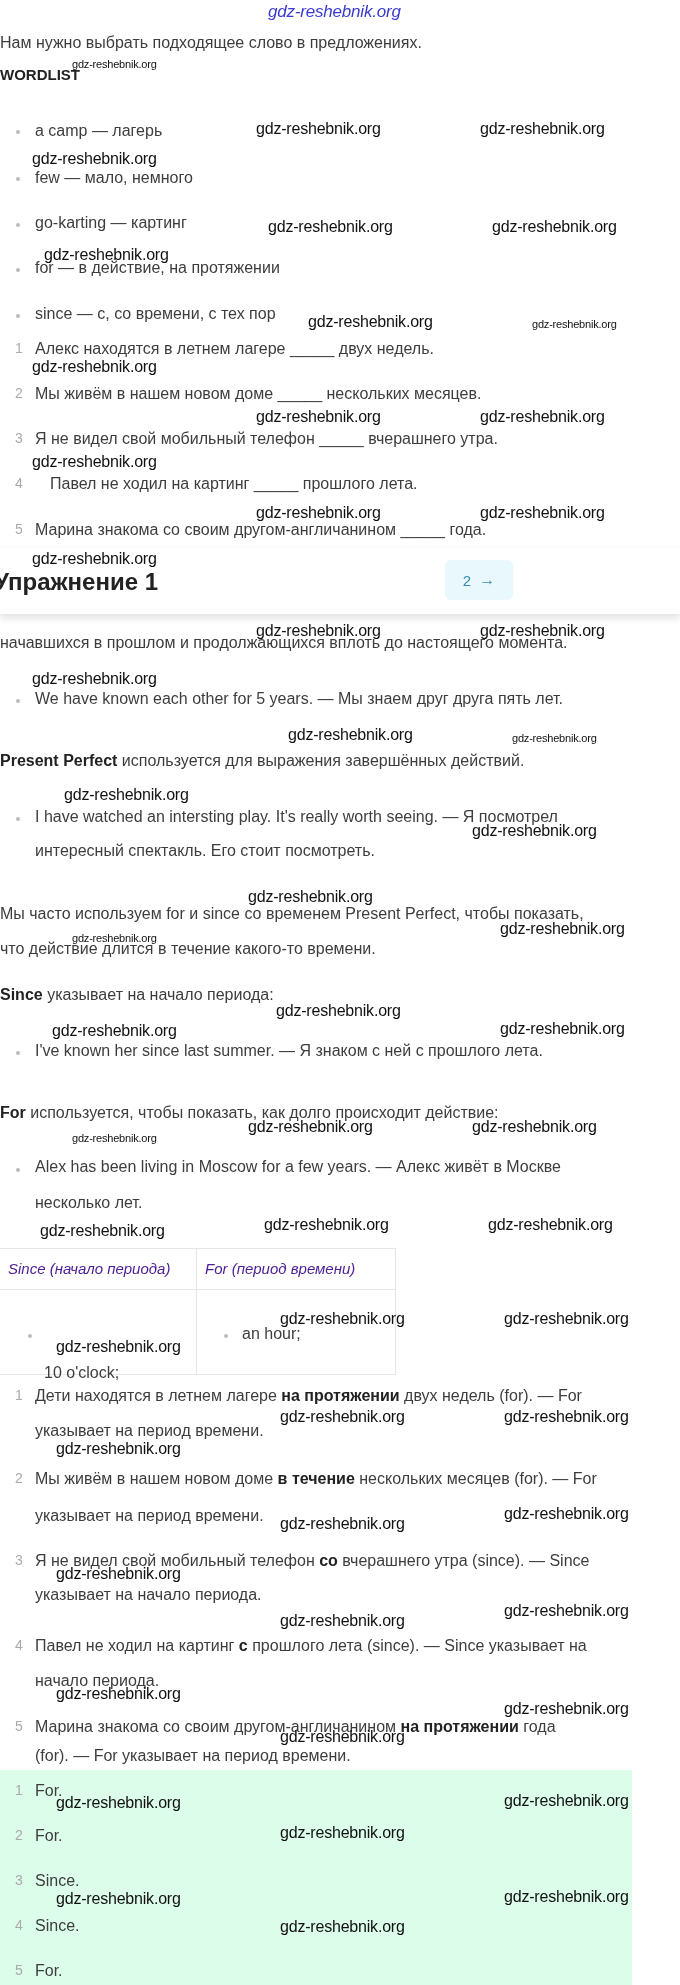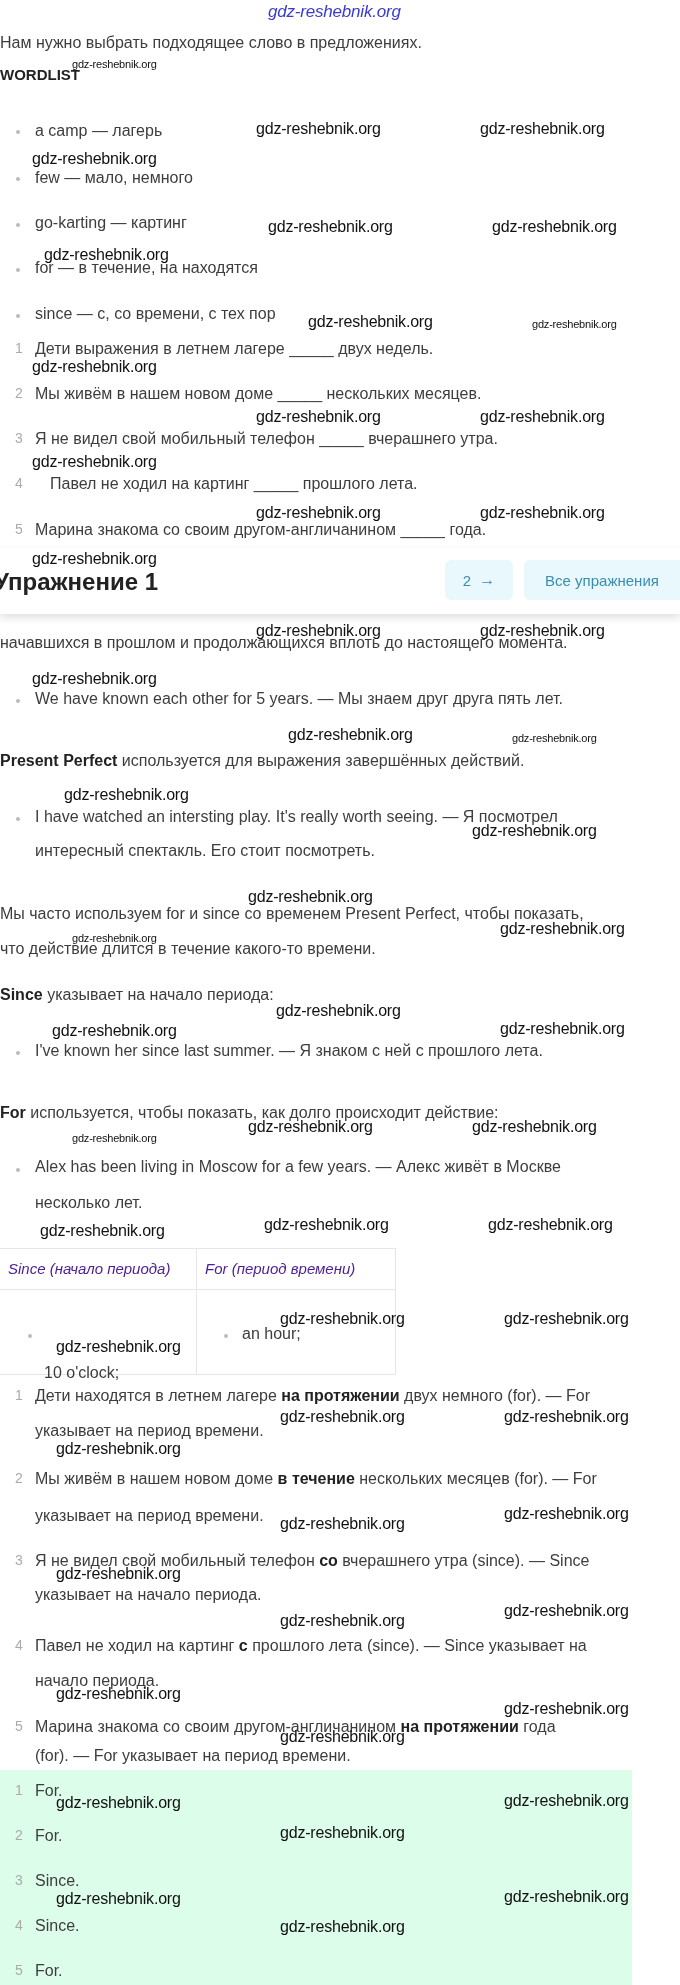--- a/index.html
+++ b/index.html
@@ -31,28 +31,28 @@
 <div class="abs" style="left:0;top:66px;font-weight:bold;font-size:15px;color:#222;">WORDLIST</div>
 
 <div>
   <div class="bullet" style="left:16px;top:130px;"></div>
   <div class="abs txt" style="left:35px;top:120px;">a camp — лагерь</div>
   <div class="bullet" style="left:16px;top:177px;"></div>
   <div class="abs txt" style="left:35px;top:167px;">few — мало, немного</div>
   <div class="bullet" style="left:16px;top:223px;"></div>
   <div class="abs txt" style="left:35px;top:212px;">go-karting — картинг</div>
   <div class="bullet" style="left:16px;top:268px;"></div>
-  <div class="abs txt" style="left:35px;top:257px;">for — в течение, на находятся</div>
+  <div class="abs txt" style="left:35px;top:257px;">for — в действие, на протяжении</div>
   <div class="bullet" style="left:16px;top:314px;"></div>
   <div class="abs txt" style="left:35px;top:303px;">since — с, со времени, с тех пор</div>
 </div>
 
 <div>
   <div class="num" style="left:15px;top:340px;">1</div>
-  <div class="abs txt" style="left:35px;top:338px;">Дети выражения в летнем лагере _____ двух недель.</div>
+  <div class="abs txt" style="left:35px;top:338px;">Алекс находятся в летнем лагере _____ двух недель.</div>
   <div class="num" style="left:15px;top:385px;">2</div>
   <div class="abs txt" style="left:35px;top:383px;">Мы живём в нашем новом доме _____ нескольких месяцев.</div>
   <div class="num" style="left:15px;top:430px;">3</div>
   <div class="abs txt" style="left:35px;top:428px;">Я не видел свой мобильный телефон _____ вчерашнего утра.</div>
   <div class="num" style="left:15px;top:475px;">4</div>
   <div class="abs txt" style="left:50px;top:473px;">Павел не ходил на картинг _____ прошлого лета.</div>
   <div class="num" style="left:15px;top:521px;">5</div>
   <div class="abs txt" style="left:35px;top:519px;">Марина знакома со своим другом-англичанином _____ года.</div>
 </div>
 
@@ -79,21 +79,21 @@
   <div class="th" style="left:8px;top:11px;">Since (начало периода)</div>
   <div class="th" style="left:205px;top:11px;">For (период времени)</div>
   <div class="bullet" style="left:28px;top:85px;"></div>
   <div class="abs txt" style="left:44px;top:74px;margin-top:39px;">10 o'clock;</div>
   <div class="bullet" style="left:224px;top:85px;"></div>
   <div class="abs txt" style="left:242px;top:74px;">an hour;</div>
 </div>
 
 <div>
   <div class="num" style="left:15px;top:1387px;">1</div>
-  <div class="abs txt" style="left:35px;top:1385px;"><span>Дети находятся в летнем лагере </span><b>на протяжении</b><span> двух немного (for). — For</span></div>
+  <div class="abs txt" style="left:35px;top:1385px;"><span>Дети находятся в летнем лагере </span><b>на протяжении</b><span> двух недель (for). — For</span></div>
   <div class="abs txt" style="left:35px;top:1420px;">указывает на период времени.</div>
 
   <div class="num" style="left:15px;top:1470px;">2</div>
   <div class="abs txt" style="left:35px;top:1468px;"><span>Мы живём в нашем новом доме </span><b>в течение</b><span> нескольких месяцев (for). — For</span></div>
   <div class="abs txt" style="left:35px;top:1505px;">указывает на период времени.</div>
 
   <div class="num" style="left:15px;top:1552px;">3</div>
   <div class="abs txt" style="left:35px;top:1550px;"><span>Я не видел свой мобильный телефон </span><b>со</b><span> вчерашнего утра (since). — Since</span></div>
   <div class="abs txt" style="left:35px;top:1584px;">указывает на начало периода.</div>
 
@@ -118,21 +118,20 @@
   <div class="num" style="left:15px;top:192px;">5</div>
   <div class="abs txt" style="left:35px;top:190px;">For.</div>
 </div>
 
 <div class="sticky">
   <div class="title">Упражнение 1</div>
   <div class="btn" style="left:445px;top:12px;width:68px;height:40px;">
     <span>2</span>
     <span style="margin-left:8px;font-size:16px;">→</span>
   </div>
-  <div class="btn" style="left:524px;top:12px;width:156px;height:40px;border-radius:6px 0 0 6px;">Все упражнения</div>
 </div>
 
 <div>
   <div class="wm small" style="left:72px;top:58px;">gdz-reshebnik.org</div>
   <div class="wm" style="left:256px;top:120px;">gdz-reshebnik.org</div>
   <div class="wm" style="left:480px;top:120px;">gdz-reshebnik.org</div>
   <div class="wm" style="left:32px;top:150px;">gdz-reshebnik.org</div>
   <div class="wm" style="left:268px;top:218px;">gdz-reshebnik.org</div>
   <div class="wm" style="left:492px;top:218px;">gdz-reshebnik.org</div>
   <div class="wm" style="left:44px;top:246px;">gdz-reshebnik.org</div>

